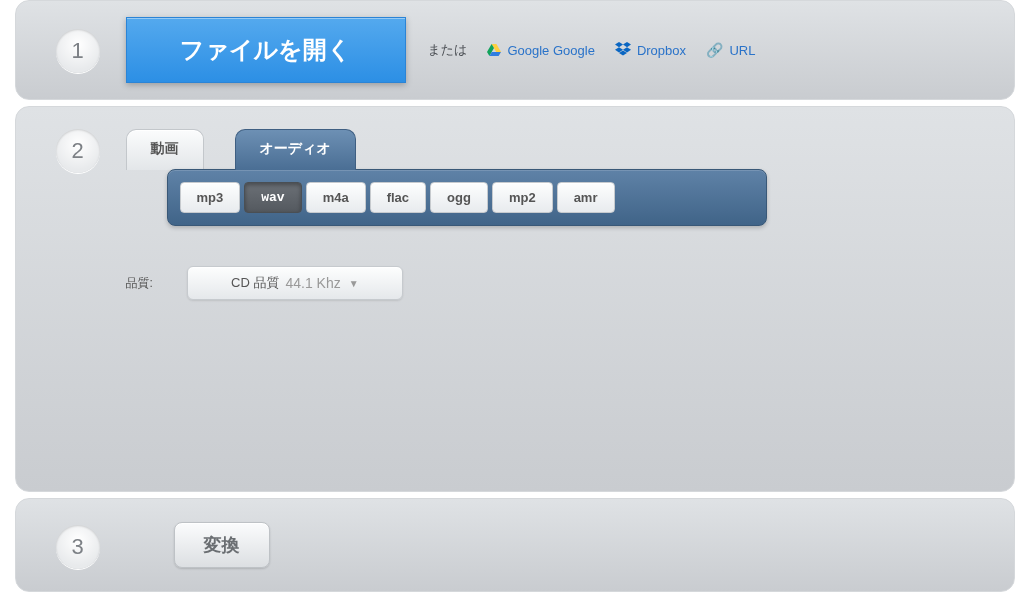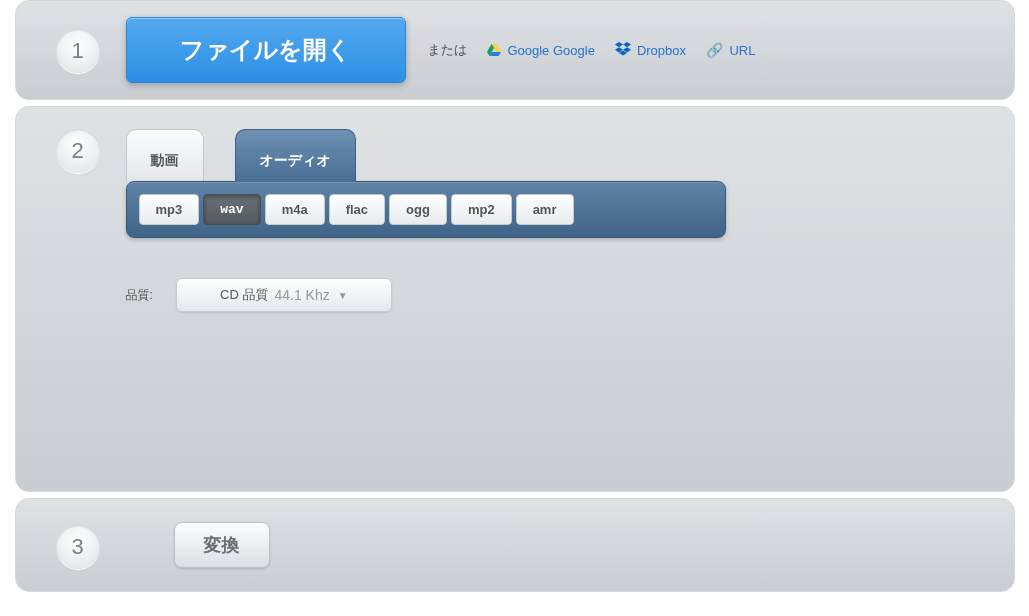--- a/index.html
+++ b/index.html
@@ -36,40 +36,40 @@
     font-size: 22px;
     display:flex; align-items:center; justify-content:center;
   }
   .sec1 .step-badge{ top:28px;}
   .sec2 .step-badge{ top:22px;}
   .sec3 .step-badge{ top:26px;}
 
   
   .open-btn {
     width: 280px; height:66px;
-    border-radius:6px;
+    border-radius:0;
     background: linear-gradient(#54a9ee, #2c8fe5);
     box-shadow: 0 2px 6px rgba(0,0,0,.25), inset 0 1px 0 rgba(255,255,255,.4);
     color:#fff; font-weight:bold; font-size:24px;
     display:flex; align-items:center; justify-content:center;
     cursor:pointer;
     border:1px solid #2b84d6;
   }
   .src-row{ display:flex; align-items:center; gap:20px; margin-left:22px; font-size:13px;}
   .src-row .or{ color:#4b4f54;}
   .src-link{ color:#2a73c9; display:flex; align-items:center; gap:6px; cursor:pointer;}
   .gd-icon{ width:14px; height:12px; position:relative;}
   .gd-icon svg{display:block}
   .db-icon{ color:#0a66c2; font-size:15px; line-height:1;}
   .url-icon{ color:#555; font-size:14px;}
 
   
   .tabs{ display:flex; gap:8px; margin-top:4px;}
   .tab{
-    padding:22px 24px 12px;
+    padding:10px 24px 12px;
     border-radius:10px 10px 0 0;
     font-size:14px; font-weight:bold;
     cursor:pointer;
     position:relative;
   }
   .tab.inactive{
     background:linear-gradient(#fbfcfd,#e3e6e9);
     color:#555;
     border:1px solid #c3c7cb;
     border-bottom:none;
@@ -85,21 +85,21 @@
   }
   .format-bar{
     background:linear-gradient(#5f82a7,#406488);
     border:1px solid #395877;
     border-radius:8px;
     padding:12px;
     display:flex; gap:4px;
     box-shadow: inset 0 1px 0 rgba(255,255,255,.15), 0 2px 4px rgba(0,0,0,.2);
     width:600px;
     margin-top:-1px;
-    position:relative; z-index:1;
+    position:relative; z-index:1;margin-left:41px;
   }
   .fmt{
     background:linear-gradient(#fdfefe,#e8ebee);
     border:1px solid #c6cace;
     border-radius:4px;
     padding:7px 16px;
     font-size:13px; font-weight:bold; color:#555;
     cursor:pointer;
     box-shadow: inset 0 1px 0 #fff;
   }
@@ -117,20 +117,21 @@
   }
   .quality-select{
     width:216px; height:34px;
     background:linear-gradient(#fdfefe,#e5e8eb);
     border:1px solid #c6cace;
     border-radius:6px;
     display:flex; align-items:center; justify-content:center; gap:6px;
     font-size:13px; color:#555;
     cursor:pointer;
     box-shadow: inset 0 1px 0 #fff, 0 1px 2px rgba(0,0,0,.1);
+    margin-left: 11px;
   }
   .quality-select .sub{ color:#999; font-size:14px;}
   .chevron{ color:#999; font-size:10px; margin-left:2px;}
 
   
   .convert-btn{
     width:96px; height:46px;
     background:linear-gradient(#fbfcfd,#dcdfe2);
     border:1px solid #bec2c6;
     border-radius:8px;

